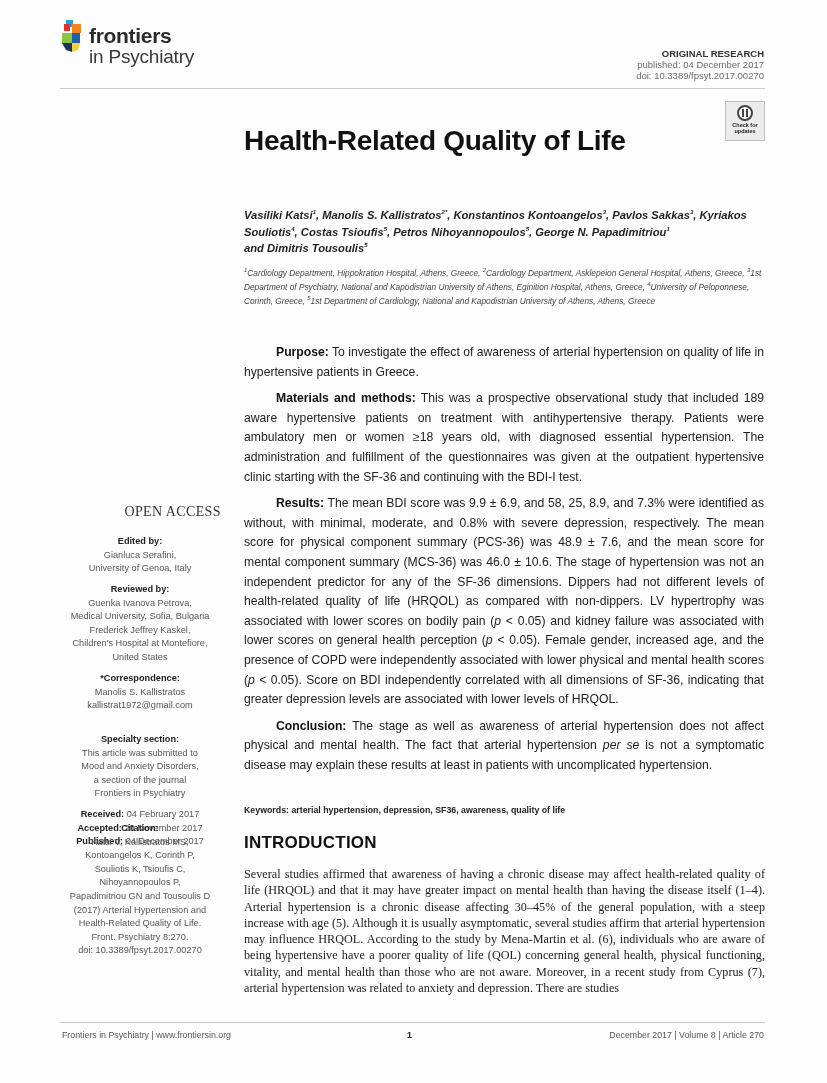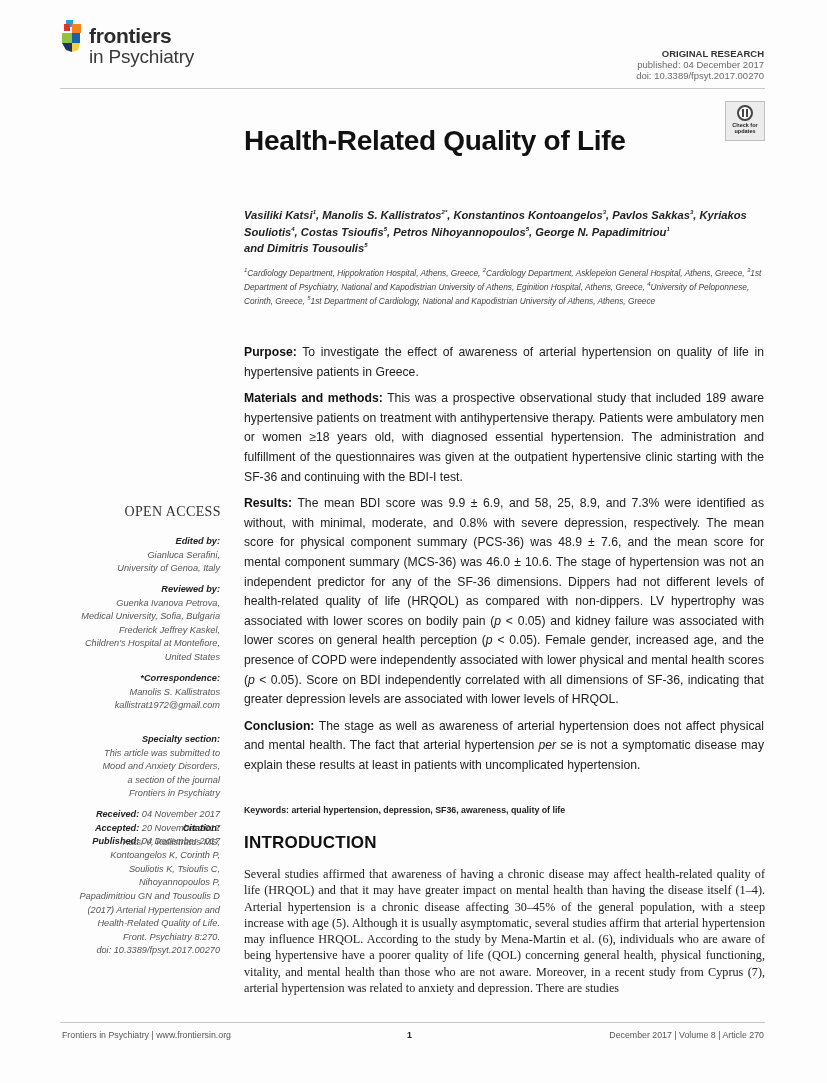--- a/index.html
+++ b/index.html
@@ -24,27 +24,27 @@
 
   
   .title { left:244px; top:125px; width:520px; font-size:28px; font-weight:bold; line-height:32px; color:#111; letter-spacing:-0.3px; }
   .authors { left:244px; top:207px; width:525px; font-size:11.2px; font-weight:bold; font-style:italic; line-height:16.5px; color:#222; }
   .affil { left:244px; top:266px; width:525px; font-size:8.3px; font-style:italic; line-height:14px; color:#444; }
   sup { font-size:6px; line-height:0; }
 
   
   .abstract { left:244px; top:343px; width:520px; font-size:12.2px; line-height:19.6px; color:#222; text-align:justify; }
   .abstract p { margin:0 0 7px 0; }
-  .abstract b { color:#111; }
+  .abstract b { color:#111;margin-left:32px; }
   .keywords { left:244px; top:805px; width:520px; font-size:8.8px; font-weight:bold; color:#222; }
   .intro-h { left:244px; top:833px; font-size:17px; font-weight:bold; color:#111; letter-spacing:0.2px; }
   .intro-body { left:244px; top:866px; width:521px; font-family:"Liberation Serif", serif; font-size:12.2px; line-height:16.3px; text-align:justify; color:#222; }
 
   
-  .side { left:60px; width:160px; text-align:right; font-size:9.2px; line-height:13.6px; color:#555; font-style:italic; }
+  .side { left:60px; width:160px; text-align:center; font-size:9.2px; line-height:13.6px; color:#555; }
   .side .h { font-weight:bold; color:#222; }
   .open-access { left:60px; top:504px; width:161px; text-align:right; font-family:"Liberation Serif", serif; font-size:14px; letter-spacing:0.4px; color:#333; }
 
   
   .foot-rule { left:60px; top:1022px; width:705px; height:1px; background:#c8c8c8; }
   .foot { top:1030px; font-size:8.8px; color:#555; }
   .foot-left { left:62px; }
   .foot-mid { left:407px; font-weight:bold; color:#222; }
   .foot-right { right:63px; }
 </style>
@@ -129,21 +129,21 @@
 
 <div class="abs side" style="top:733px;">
   <div class="h">Specialty section:</div>
   <div>This article was submitted to</div>
   <div>Mood and Anxiety Disorders,</div>
   <div>a section of the journal</div>
   <div>Frontiers in Psychiatry</div>
 </div>
 
 <div class="abs side" style="top:808px;">
-  <div><span class="h">Received:</span><span> 04 November 2017</span></div>
+  <div><span class="h">Received:</span><span> 04 February 2017</span></div>
   <div><span class="h">Accepted:</span><span> 20 November 2017</span></div>
   <div><span class="h">Published:</span><span> 04 December 2017</span></div>
 </div>
 
 <div class="abs side" style="top:822px;">
   <div class="h">Citation:</div>
   <div>Katsi V, Kallistratos MS,</div>
   <div>Kontoangelos K, Corinth P,</div>
   <div>Souliotis K, Tsioufis C,</div>
   <div>Nihoyannopoulos P,</div>

